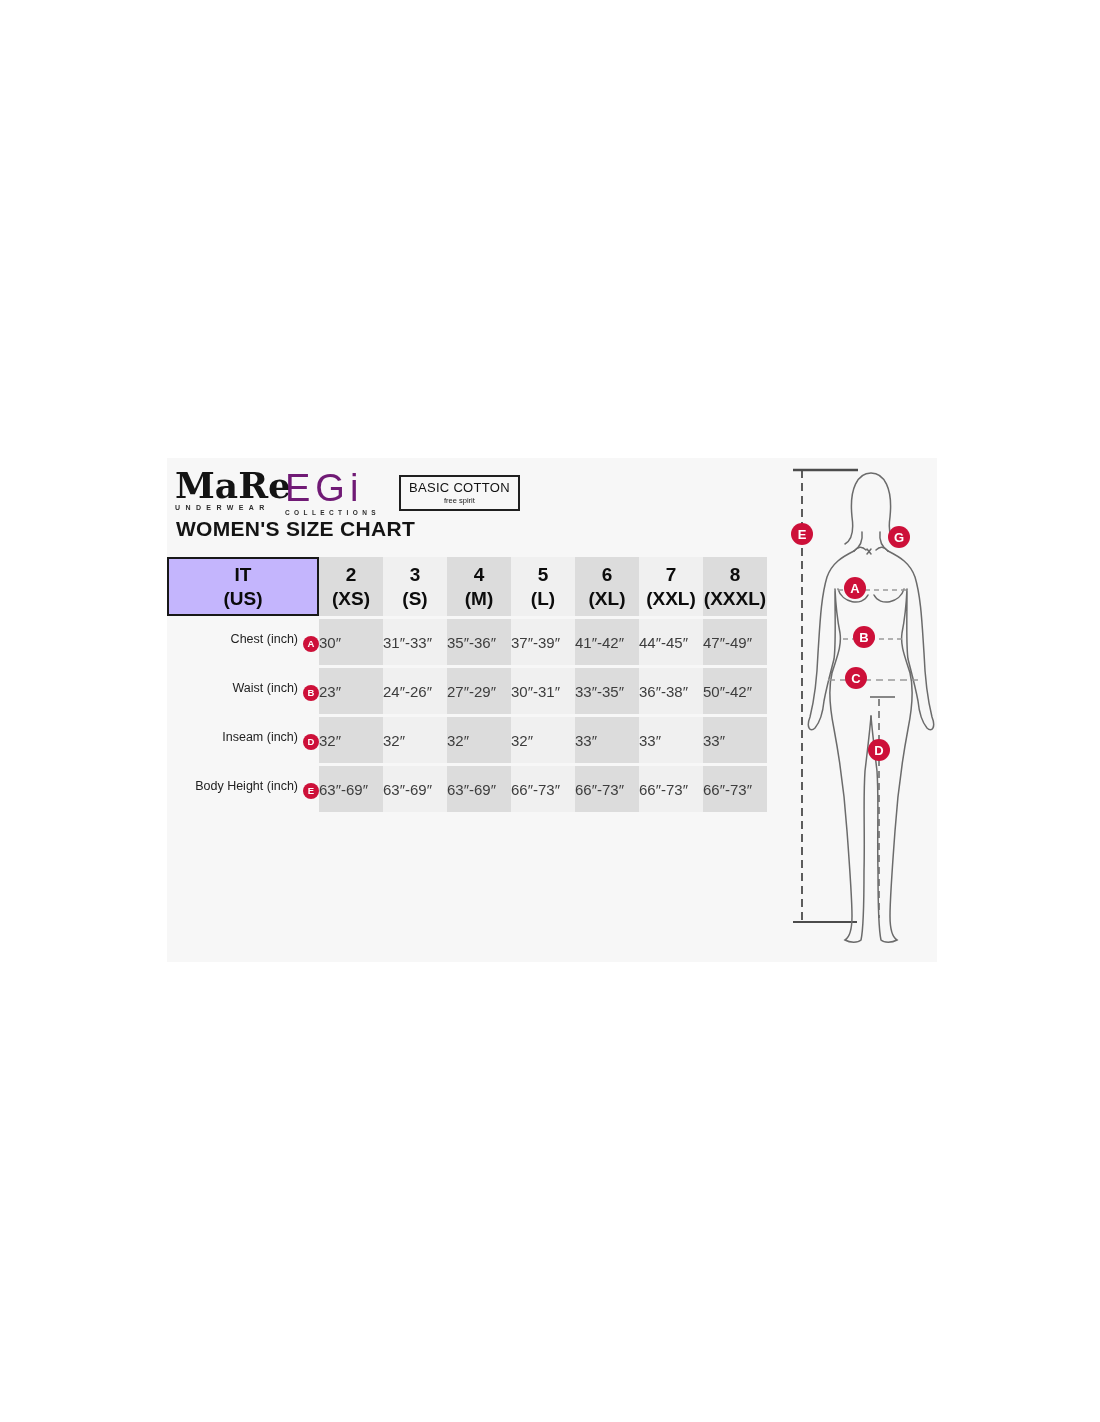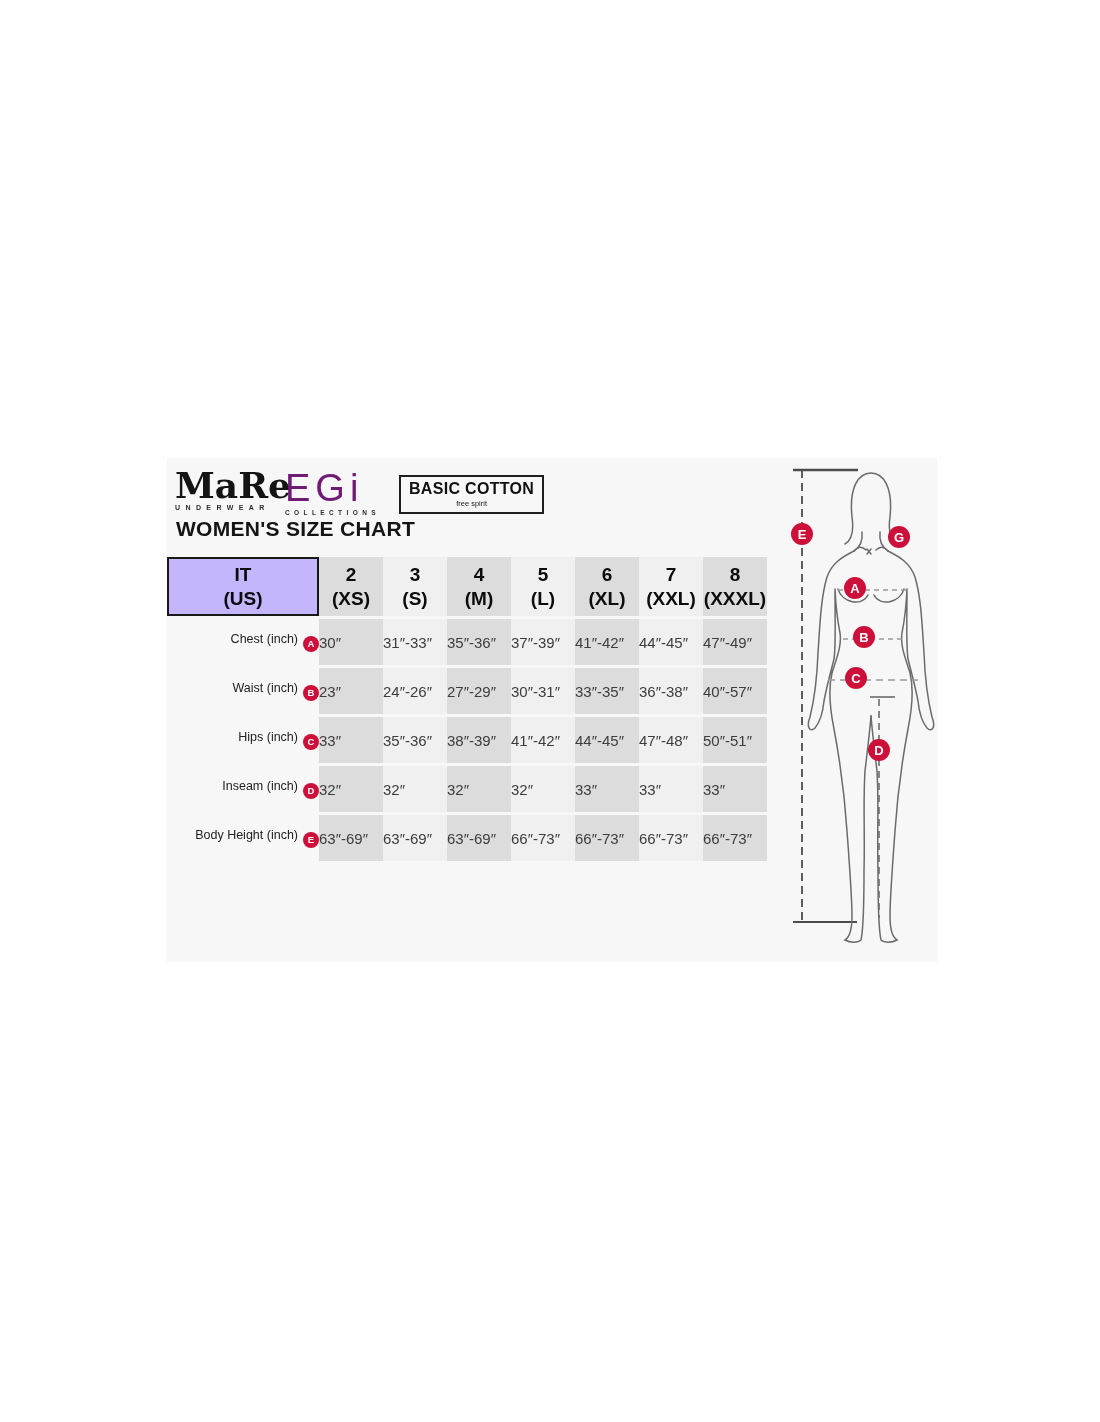--- a/index.html
+++ b/index.html
@@ -14,21 +14,21 @@
   
   .brand{position:absolute;text-align:center;}
   .brand-mare{left:8px;top:12px;width:100px;text-align:left;}
   .mare-text{font-family:"DejaVu Serif",serif;font-size:36px;font-weight:700;line-height:0.85;color:#141414;}
   .mare-sub{font-size:7px;font-weight:700;letter-spacing:5.4px;color:#2d2d2d;margin-top:3px;}
   .brand-egi{left:118px;top:14px;width:110px;text-align:left;}
   .egi-text{font-size:38px;font-weight:400;letter-spacing:5px;line-height:0.85;color:#701a75;}
   .egi-sub{font-size:6.5px;font-weight:700;letter-spacing:4.4px;color:#2d2d2d;margin-top:5px;}
   .brand-bc{left:232px;top:17px;}
   .bc-box{border:2px solid #1f1f1f;padding:3px 8px 4px;text-align:center;background:transparent;}
-  .bc-title{font-size:16px;font-weight:700;letter-spacing:0.3px;color:#111;white-space:nowrap;}
+  .bc-title{font-size:13px;font-weight:400;letter-spacing:0.3px;color:#111;white-space:nowrap;}
   .bc-sub{font-size:7.5px;color:#222;margin-top:1px;}
   
   .page-title{position:absolute;left:9px;top:59px;font-size:21px;font-weight:600;letter-spacing:0.3px;color:#141414;}
   
   table.size-table{position:absolute;left:0;top:96px;border-collapse:separate;border-spacing:0 3px;table-layout:fixed;}
   table.size-table th,table.size-table td{padding:0;}
   .c-label{width:152px;}
   .c-size{width:64px;}
   th.corner{
     background:#c4b5fd;border:2px solid #181818;
@@ -133,31 +133,21 @@
         <td class="val col-dark">47″-49″</td>
       </tr>
       <tr class="data-row">
         <td class="row-label"><span>Waist (inch)</span><span class="marker-badge">B</span></td>
         <td class="val col-dark">23″</td>
         <td class="val col-light">24″-26″</td>
         <td class="val col-dark">27″-29″</td>
         <td class="val col-light">30″-31″</td>
         <td class="val col-dark">33″-35″</td>
         <td class="val col-light">36″-38″</td>
-        <td class="val col-dark">40″-57″</td>
-      </tr>
-      <tr class="data-row">
-        <td class="row-label"><span>Hips (inch)</span><span class="marker-badge">C</span></td>
-        <td class="val col-dark">33″</td>
-        <td class="val col-light">35″-36″</td>
-        <td class="val col-dark">38″-39″</td>
-        <td class="val col-light">41″-42″</td>
-        <td class="val col-dark">44″-45″</td>
-        <td class="val col-light">47″-48″</td>
-        <td class="val col-dark">50″-51″</td>
+        <td class="val col-dark">50″-42″</td>
       </tr>
       <tr class="data-row">
         <td class="row-label"><span>Inseam (inch)</span><span class="marker-badge">D</span></td>
         <td class="val col-dark">32″</td>
         <td class="val col-light">32″</td>
         <td class="val col-dark">32″</td>
         <td class="val col-light">32″</td>
         <td class="val col-dark">33″</td>
         <td class="val col-light">33″</td>
         <td class="val col-dark">33″</td>

